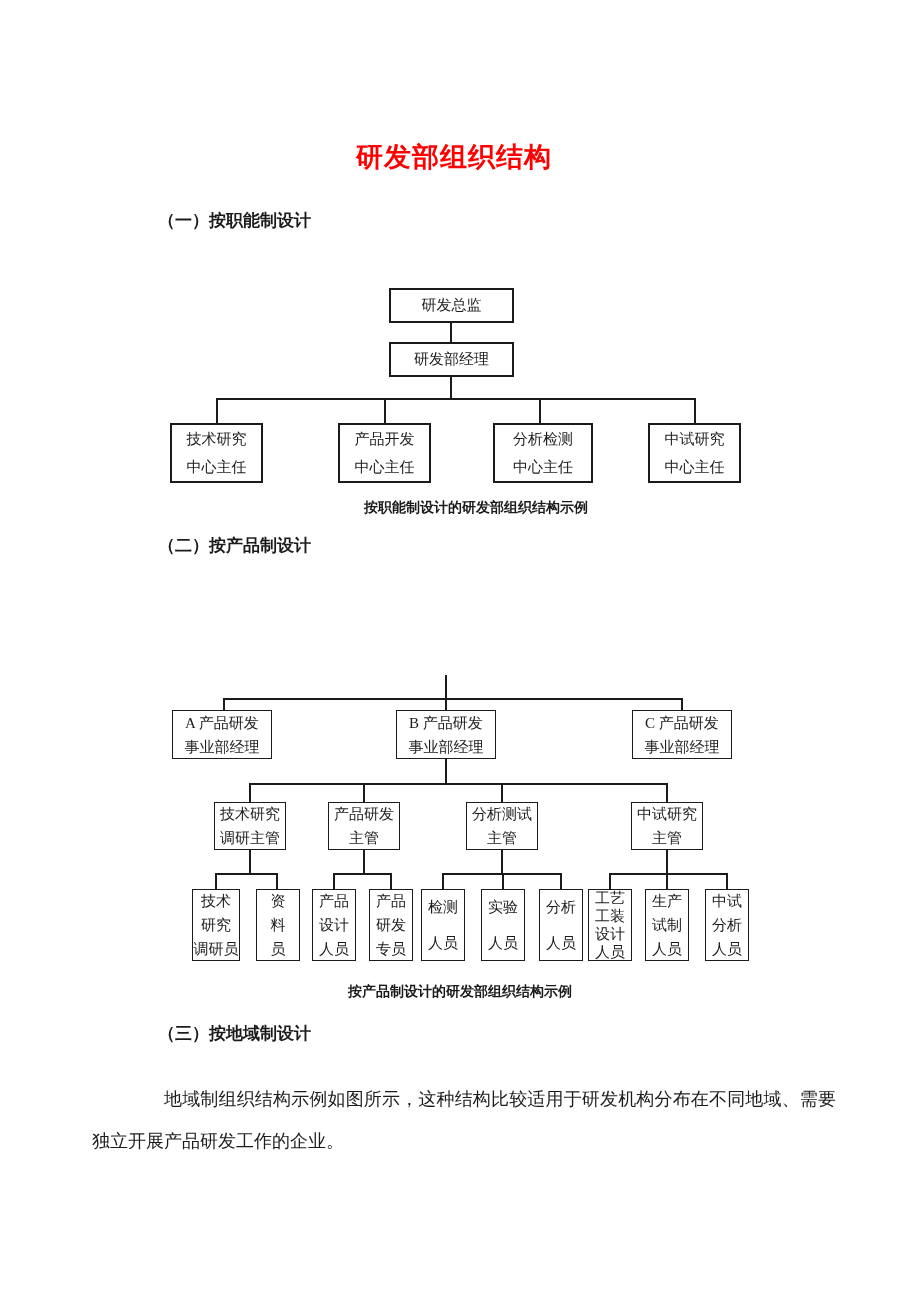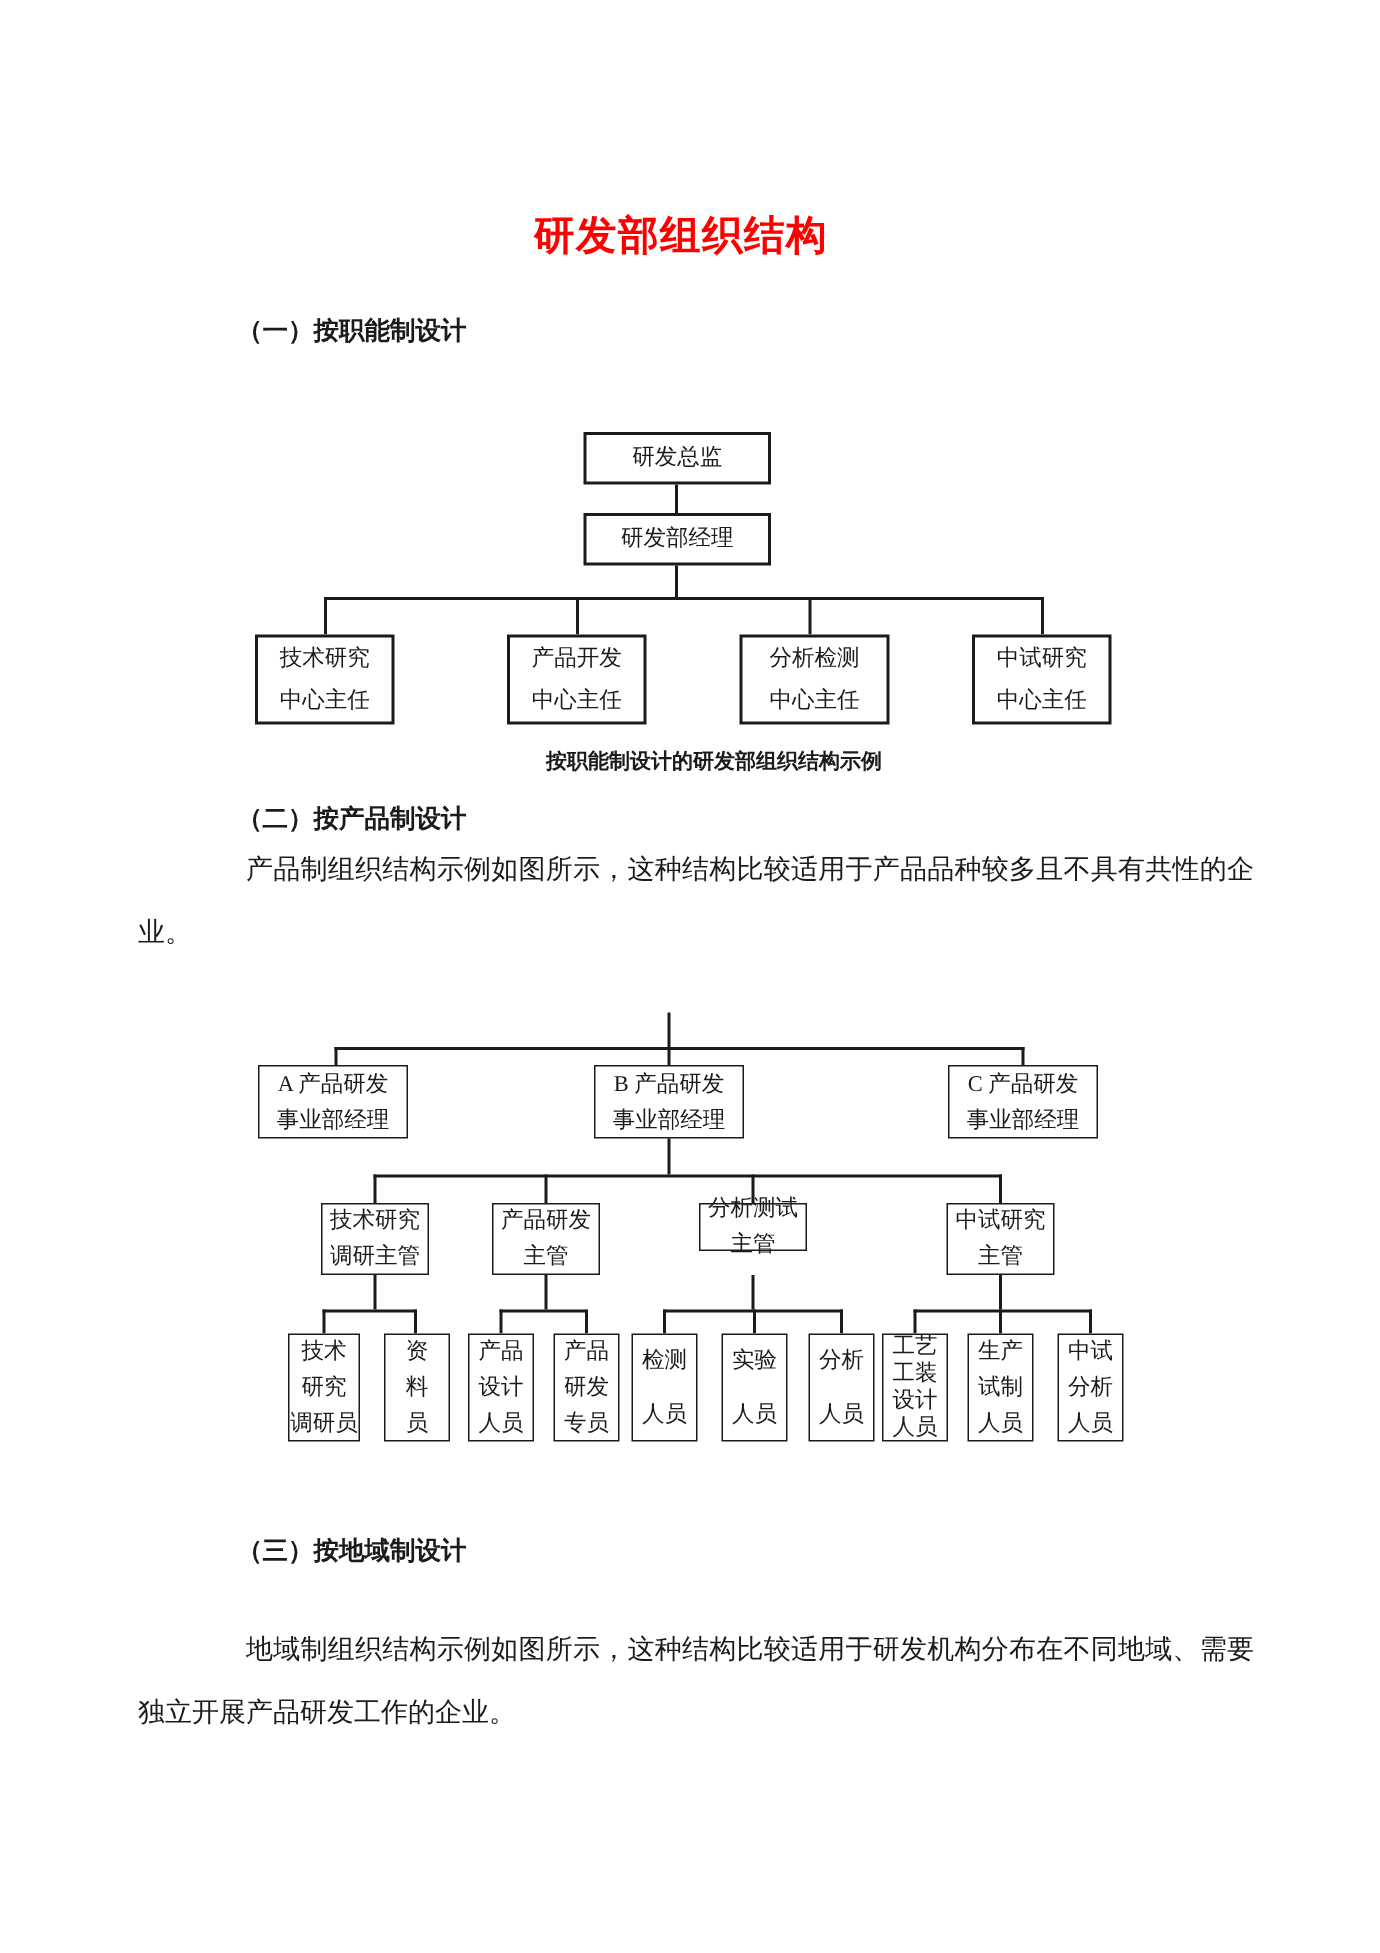--- a/index.html
+++ b/index.html
@@ -69,21 +69,20 @@
 中心主任</div>
     <div class="box b-center" style="left:493px; top:139px; width:100px; height:60px;">分析检测
 中心主任</div>
     <div class="box b-center" style="left:648px; top:139px; width:93px; height:60px;">中试研究
 中心主任</div>
   </div>
 
   <div class="caption" style="top:497px;margin-left:16px;">按职能制设计的研发部组织结构示例</div>
 
   <div class="heading" style="top:535px;">（二）按产品制设计</div>
-  <p class="para" style="top:558px;">产品制组织结构示例如图所示，这种结构比较适用于产品品种较多且不具有共性的企业。</p>
 
   <div class="chart c2" style="top:636px; height:332px;">
     <div class="ln" style="left:445px; top:39px; width:1.5px; height:23px;"></div>
     <div class="ln" style="left:223px; top:62px; width:460px; height:1.5px;"></div>
     <div class="ln" style="left:223px; top:62px; width:1.5px; height:12px;"></div>
     <div class="ln" style="left:445px; top:62px; width:1.5px; height:12px;"></div>
     <div class="ln" style="left:681px; top:62px; width:1.5px; height:12px;"></div>
     <div class="box b-div" style="left:172px; top:74px; width:100px; height:49px;">A 产品研发
 事业部经理</div>
     <div class="box b-div" style="left:396px; top:74px; width:100px; height:49px;">B 产品研发
@@ -93,21 +92,21 @@
     <div class="ln" style="left:445px; top:123px; width:1.5px; height:24px;"></div>
     <div class="ln" style="left:249px; top:147px; width:419px; height:1.5px;"></div>
     <div class="ln" style="left:249px; top:147px; width:1.5px; height:19px;"></div>
     <div class="ln" style="left:363px; top:147px; width:1.5px; height:19px;"></div>
     <div class="ln" style="left:501px; top:147px; width:1.5px; height:19px;"></div>
     <div class="ln" style="left:666px; top:147px; width:1.5px; height:19px;"></div>
     <div class="box b-sup" style="left:214px; top:166px; width:72px; height:48px;">技术研究
 调研主管</div>
     <div class="box b-sup" style="left:328px; top:166px; width:72px; height:48px;">产品研发
 主管</div>
-    <div class="box b-sup" style="left:466px; top:166px; width:72px; height:32px;">分析测试
+    <div class="box b-sup" style="left:466px; top:166px; width:72px; height:48px;">分析测试
 主管</div>
     <div class="box b-sup" style="left:631px; top:166px; width:72px; height:48px;">中试研究
 主管</div>
     <div class="ln" style="left:249px; top:214px; width:1.5px; height:23px;"></div>
     <div class="ln" style="left:363px; top:214px; width:1.5px; height:23px;"></div>
     <div class="ln" style="left:501px; top:214px; width:1.5px; height:23px;"></div>
     <div class="ln" style="left:666px; top:214px; width:1.5px; height:23px;"></div>
     <div class="ln" style="left:215px; top:237px; width:63px;  height:1.5px;"></div>
     <div class="ln" style="left:333px; top:237px; width:58px;  height:1.5px;"></div>
     <div class="ln" style="left:442px; top:237px; width:120px; height:1.5px;"></div>
@@ -145,17 +144,18 @@
 设计
 人员</div>
     <div class="box s3" style="left:645px; top:253px; width:44px; height:72px;">生产
 试制
 人员</div>
     <div class="box s3" style="left:705px; top:253px; width:44px; height:72px;">中试
 分析
 人员</div>
   </div>
 
+  <div class="caption" style="top:981px;">按产品制设计的研发部组织结构示例</div>
 
   <div class="heading" style="top:1023px;">（三）按地域制设计</div>
   <p class="para" style="top:1078px;">地域制组织结构示例如图所示，这种结构比较适用于研发机构分布在不同地域、需要独立开展产品研发工作的企业。</p>
 
 </div>
 
 </body></html>

